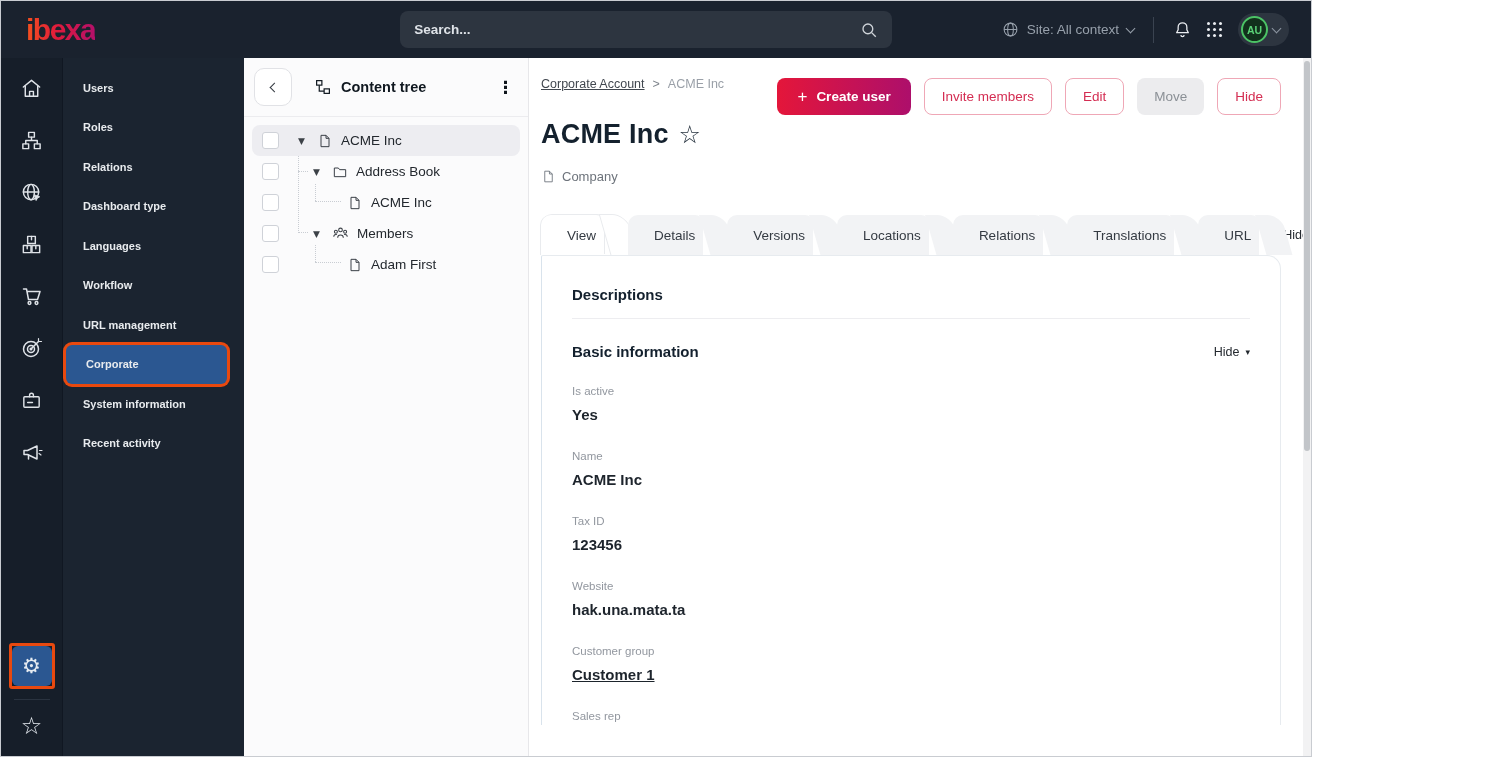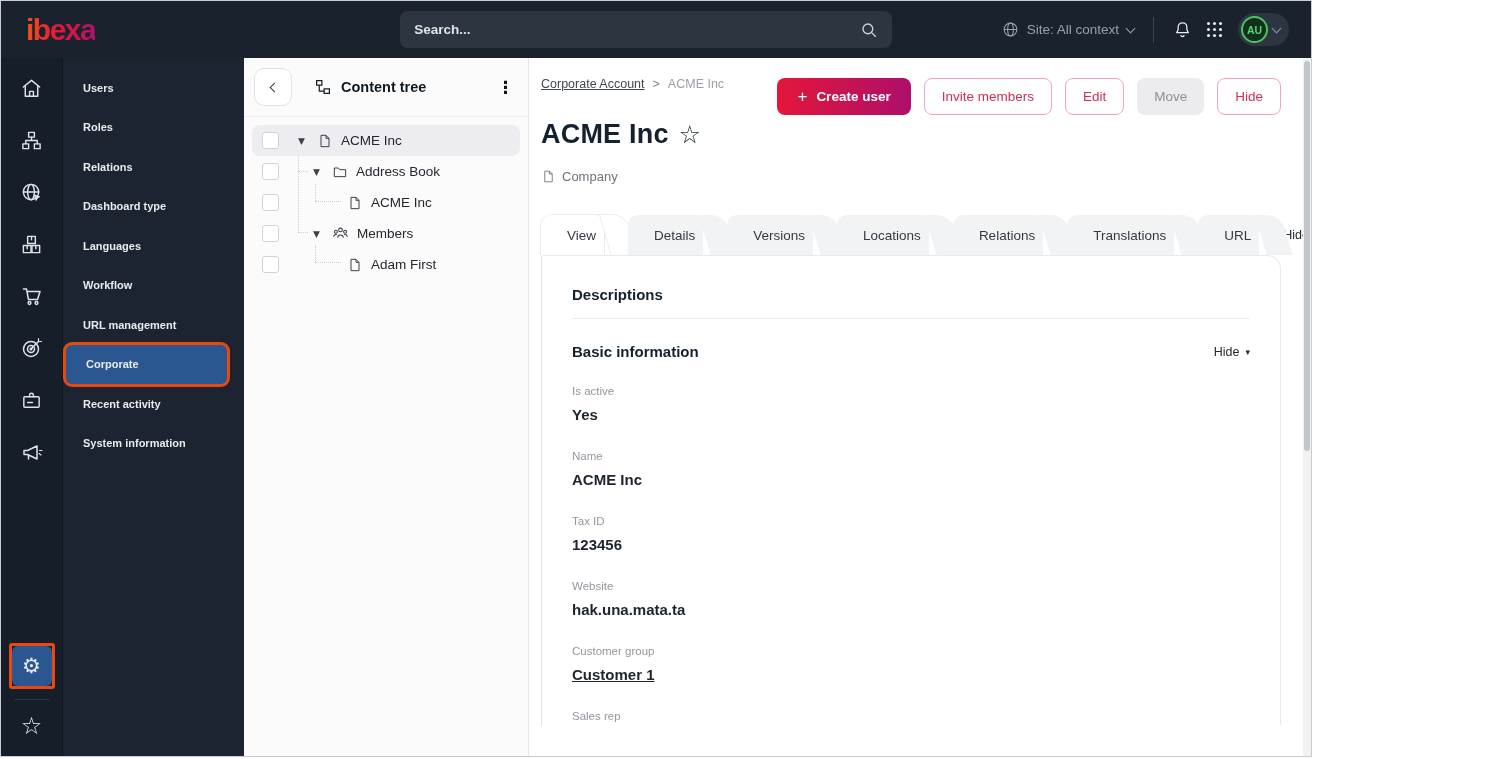--- a/index.html
+++ b/index.html
@@ -226,22 +226,22 @@
 
   <nav class="nav">
     <div class="nav-item">Users</div>
     <div class="nav-item">Roles</div>
     <div class="nav-item">Relations</div>
     <div class="nav-item">Dashboard type</div>
     <div class="nav-item">Languages</div>
     <div class="nav-item">Workflow</div>
     <div class="nav-item">URL management</div>
     <div class="nav-item active">Corporate</div>
+    <div class="nav-item">System information</div>
     <div class="nav-item">Recent activity</div>
-    <div class="nav-item">System information</div>
   </nav>
 
   <aside class="tree">
     <div class="tree-head">
       <div class="collapse-btn">
           <span class="chev"></span>
         </div>
       <div class="tree-title">
         <svg width="18" height="18" viewBox="0 0 24 24">
             <rect x="3.5" y="3.5" width="7" height="6"></rect>

